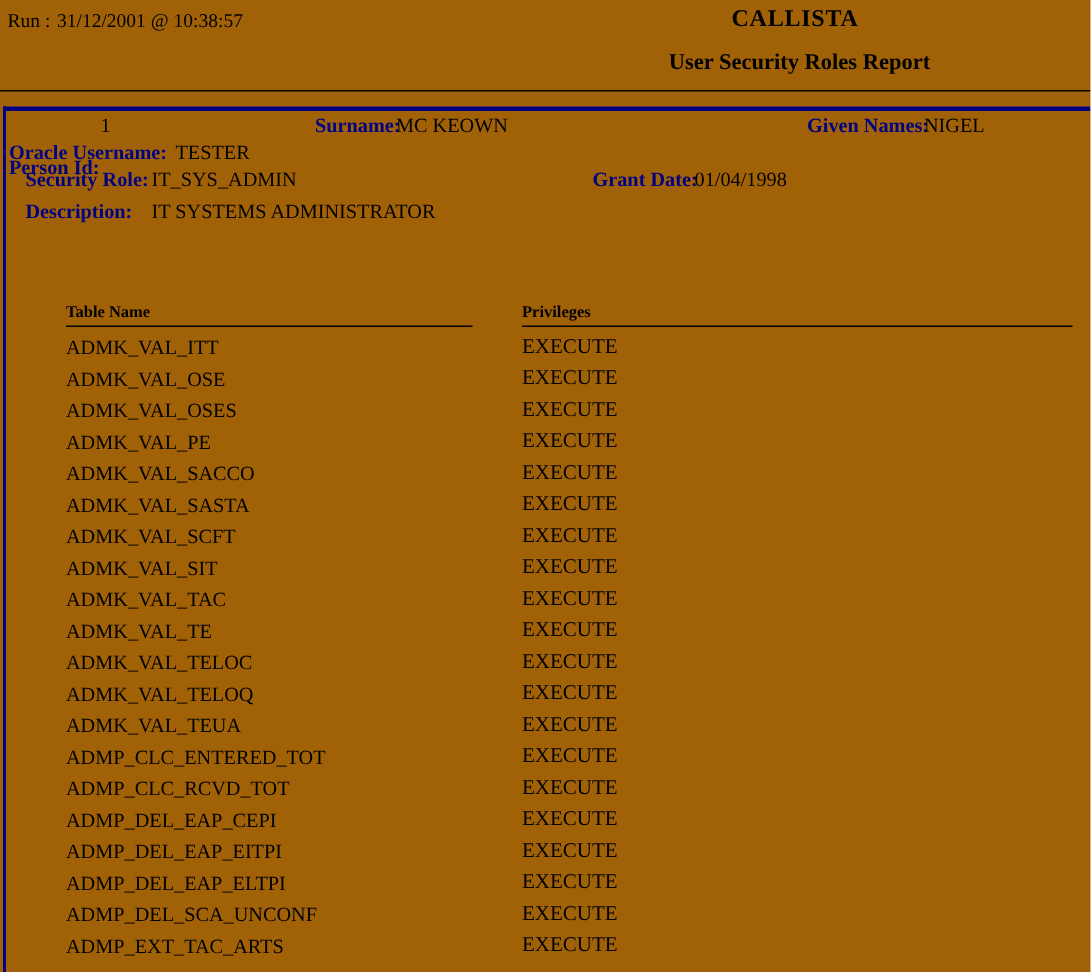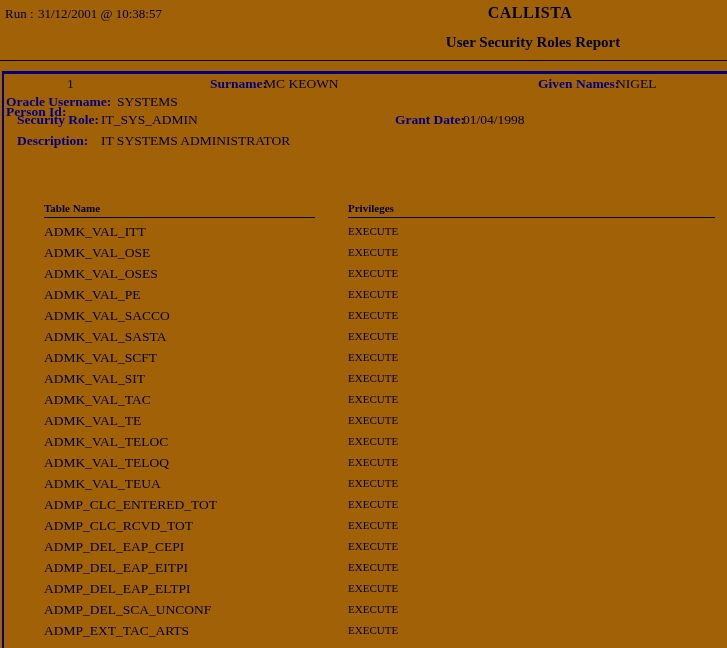--- a/index.html
+++ b/index.html
@@ -53,21 +53,21 @@
   
   .col-h { font-weight: bold; font-size: 11px; color: #000000; }
   .h-table-name { left: 44px; top: 202px; }
   .h-privileges { left: 348px; top: 202px; }
   .u-table-name { left: 44px; top: 217px; width: 271px; height: 1px; background: #000000; }
   .u-privileges { left: 348px; top: 217px; width: 367px; height: 1px; background: #000000; }
   
   .rows { left: 0; top: 221px; width: 622px; }
   .trow { position: relative; height: 21px; line-height: 21px; }
   .tname { position: absolute; left: 44px; font-size: 13.5px; white-space: nowrap; }
-  .tpriv { position: absolute; left: 348px; font-size: 11px; white-space: nowrap; }
+  .tpriv { position: absolute; left: 348px; font-size: 14px; white-space: nowrap; }
 </style>
 </head>
 <body>
 
 <div class="page">
 
   <span class="abs run-label" style="left:5px; top:6px;">Run :</span>
   <span class="abs run-ts" style="left:38px; top:6px;">31/12/2001 @ 10:38:57</span>
 
   <div class="abs title">CALLISTA</div>
@@ -77,21 +77,21 @@
   <div class="abs content-box"></div>
 
   <span class="abs lbl f-person-id-l">Person Id:</span>
   <span class="abs val f-person-id-v">1</span>
   <span class="abs lbl f-surname-l">Surname:</span>
   <span class="abs val f-surname-v">MC KEOWN</span>
   <span class="abs lbl f-given-l">Given Names:</span>
   <span class="abs val f-given-v">NIGEL</span>
 
   <span class="abs lbl f-oracle-l">Oracle Username:</span>
-  <span class="abs val f-oracle-v">SYSTEMS</span>
+  <span class="abs val f-oracle-v">TESTER</span>
 
   <span class="abs lbl f-secrole-l">Security Role:</span>
   <span class="abs val f-secrole-v">IT_SYS_ADMIN</span>
   <span class="abs lbl f-grant-l">Grant Date:</span>
   <span class="abs val f-grant-v">01/04/1998</span>
 
   <span class="abs lbl f-desc-l">Description:</span>
   <span class="abs val f-desc-v">IT SYSTEMS ADMINISTRATOR</span>
 
   <span class="abs col-h h-table-name">Table Name</span>

